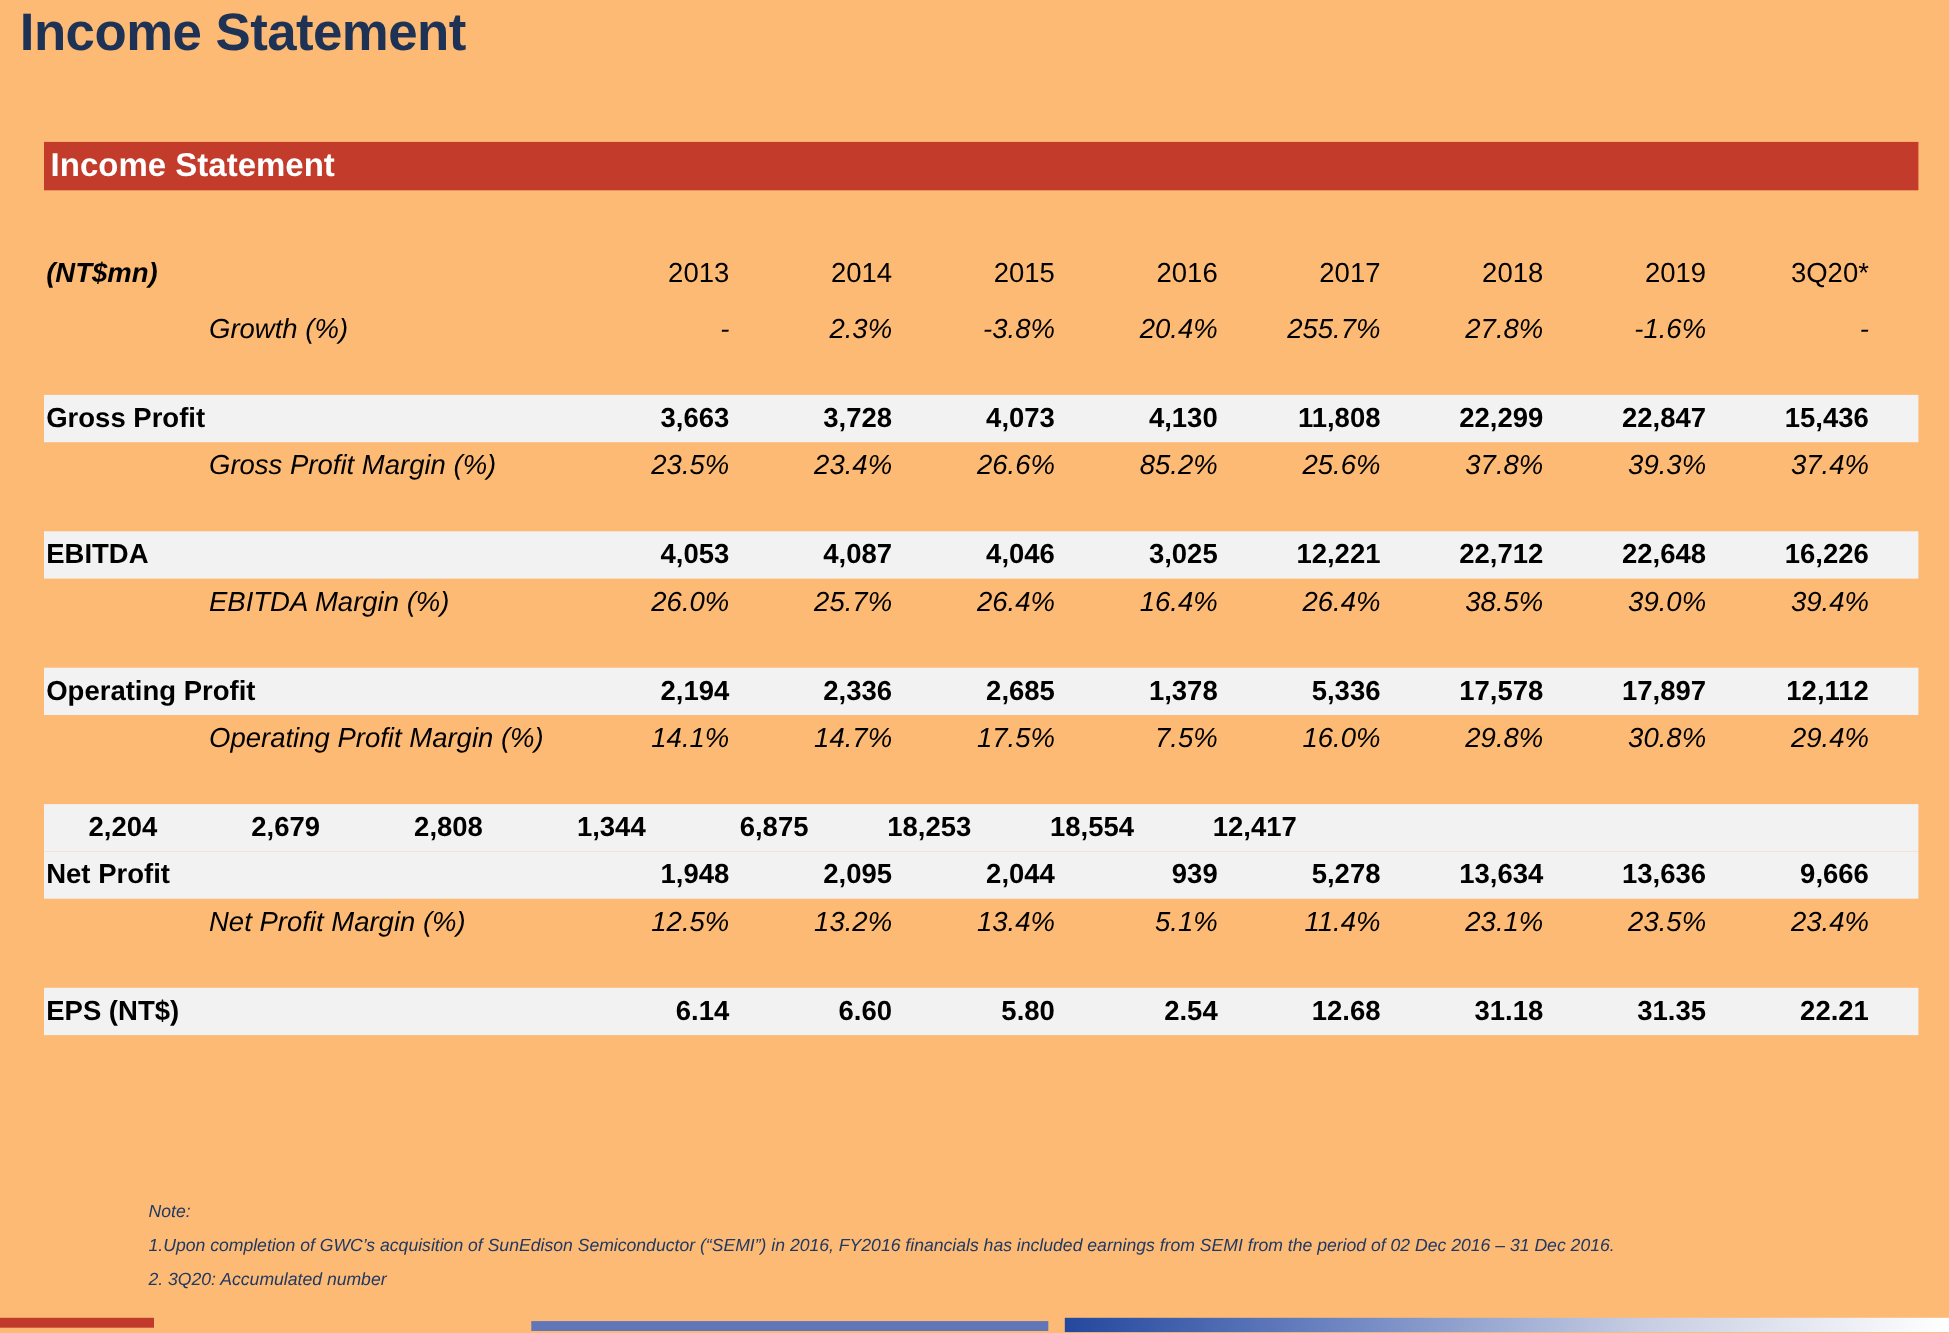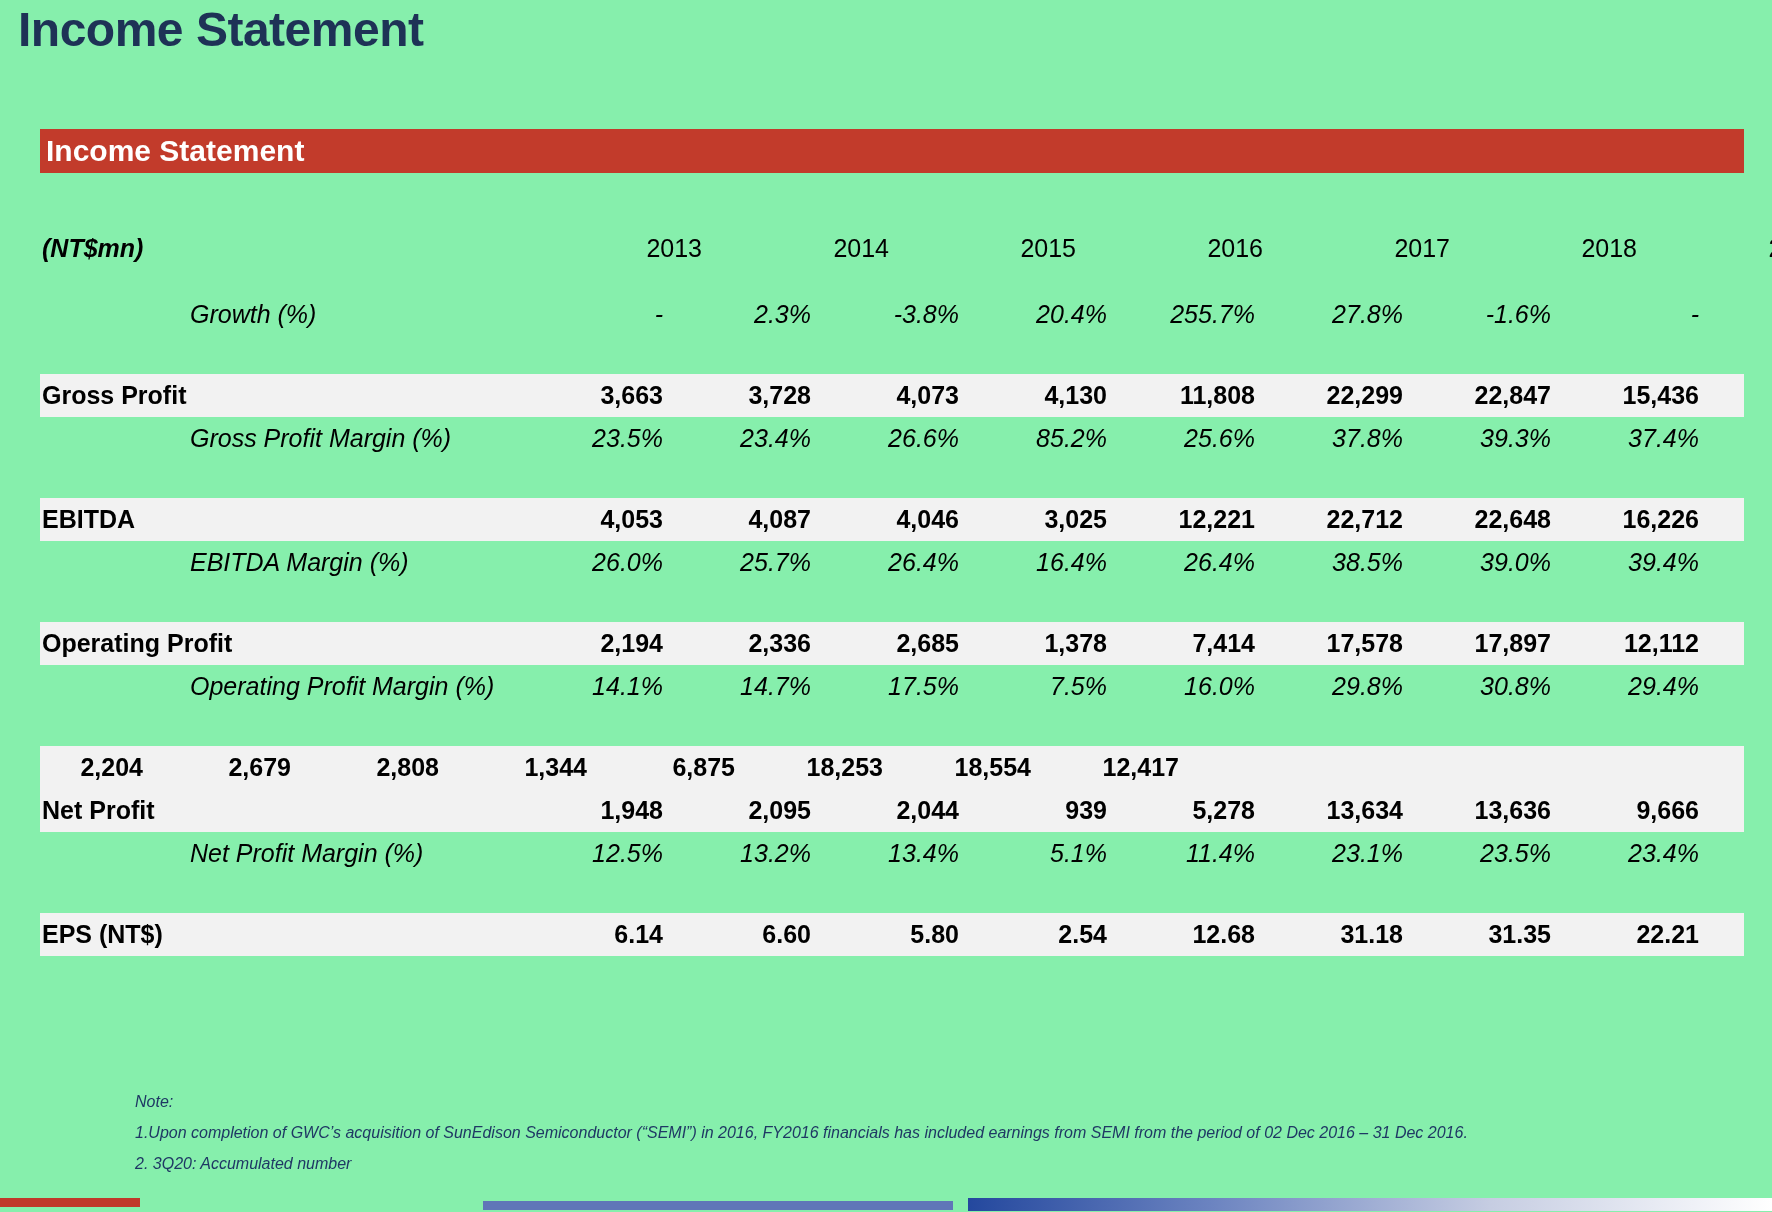--- a/index.html
+++ b/index.html
@@ -1,21 +1,21 @@
 <!DOCTYPE html>
 <html style="--title-navy: #1e3256; --banner-bg: #c23b2b; --row-shade: #f2f2f2; --note-navy: #1f3864; --bar-red: #c0392b; --bar-orange: #eda33c; --bar-blue: #6076b8; --bar-gradient-start: #24489e;"><head>
 <meta charset="utf-8">
 <style>
   * { margin: 0; padding: 0; box-sizing: border-box; }
   html, body { background: #ffffff; }
   .page {
     position: relative;
     width: 1772px;
     height: 1212px;
-    background: #86efac;
+    background: #fdba74;
     overflow: hidden;
     font-family: "Liberation Sans", sans-serif;
     color: #000000;
   }
   .page-title {
     position: absolute;
     top: 2px;
     left: 18px;
     font-size: 48px;
     font-weight: 900;
@@ -39,21 +39,21 @@
     padding-left: 6px;
   }
   .fin-table {
     position: absolute;
     top: 228px;
     left: 40px;
     width: 1704px;
     font-size: 25px;
   }
   .row { display: flex; align-items: center; height: 43px; }
-  .header-row { height: 40px; margin-bottom: 25px; gap: 39px; }
+  .header-row { height: 40px; margin-bottom: 10px; }
   .cell { flex: 0 0 148px; text-align: right; padding-right: 45px; white-space: nowrap; }
   .label-cell { flex: 0 0 520px; text-align: left; padding-right: 0; padding-left: 2px; }
   .unit-label { font-weight: bold; font-style: italic; }
   .metric { background: var(--row-shade, #f2f2f2); font-weight: bold; }
   .metric .label-cell { font-weight: bold; }
   .submetric { font-style: italic; margin-bottom: 38px; }
   .submetric .label-cell { padding-left: 150px; }
   .notes {
     position: absolute;
     top: 1086px;
@@ -154,21 +154,21 @@
           <div class="cell">38.5%</div>
           <div class="cell">39.0%</div>
           <div class="cell">39.4%</div>
         </div>
         <div class="row metric">
           <div class="cell label-cell">Operating Profit</div>
           <div class="cell">2,194</div>
           <div class="cell">2,336</div>
           <div class="cell">2,685</div>
           <div class="cell">1,378</div>
-          <div class="cell">7,414</div>
+          <div class="cell">5,336</div>
           <div class="cell">17,578</div>
           <div class="cell">17,897</div>
           <div class="cell">12,112</div>
         </div>
         <div class="row submetric">
           <div class="cell label-cell">Operating Profit Margin (%)</div>
           <div class="cell">14.1%</div>
           <div class="cell">14.7%</div>
           <div class="cell">17.5%</div>
           <div class="cell">7.5%</div>

